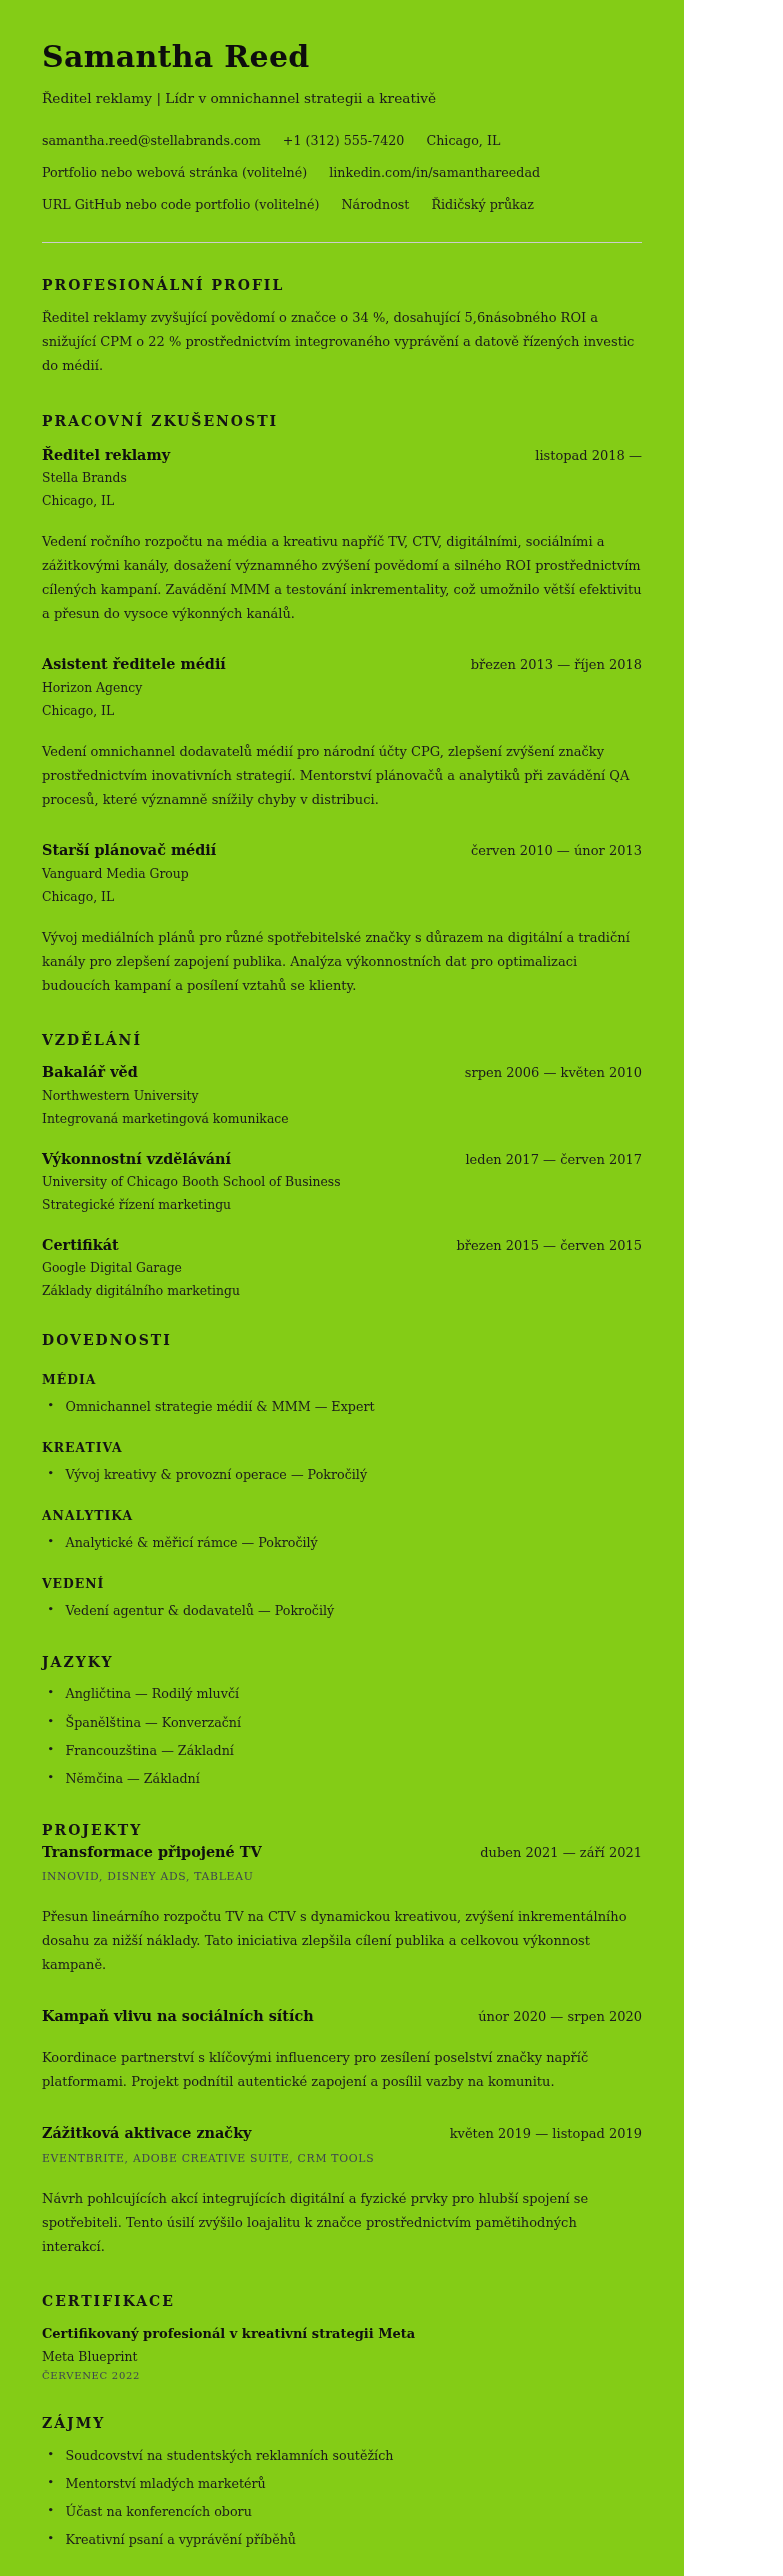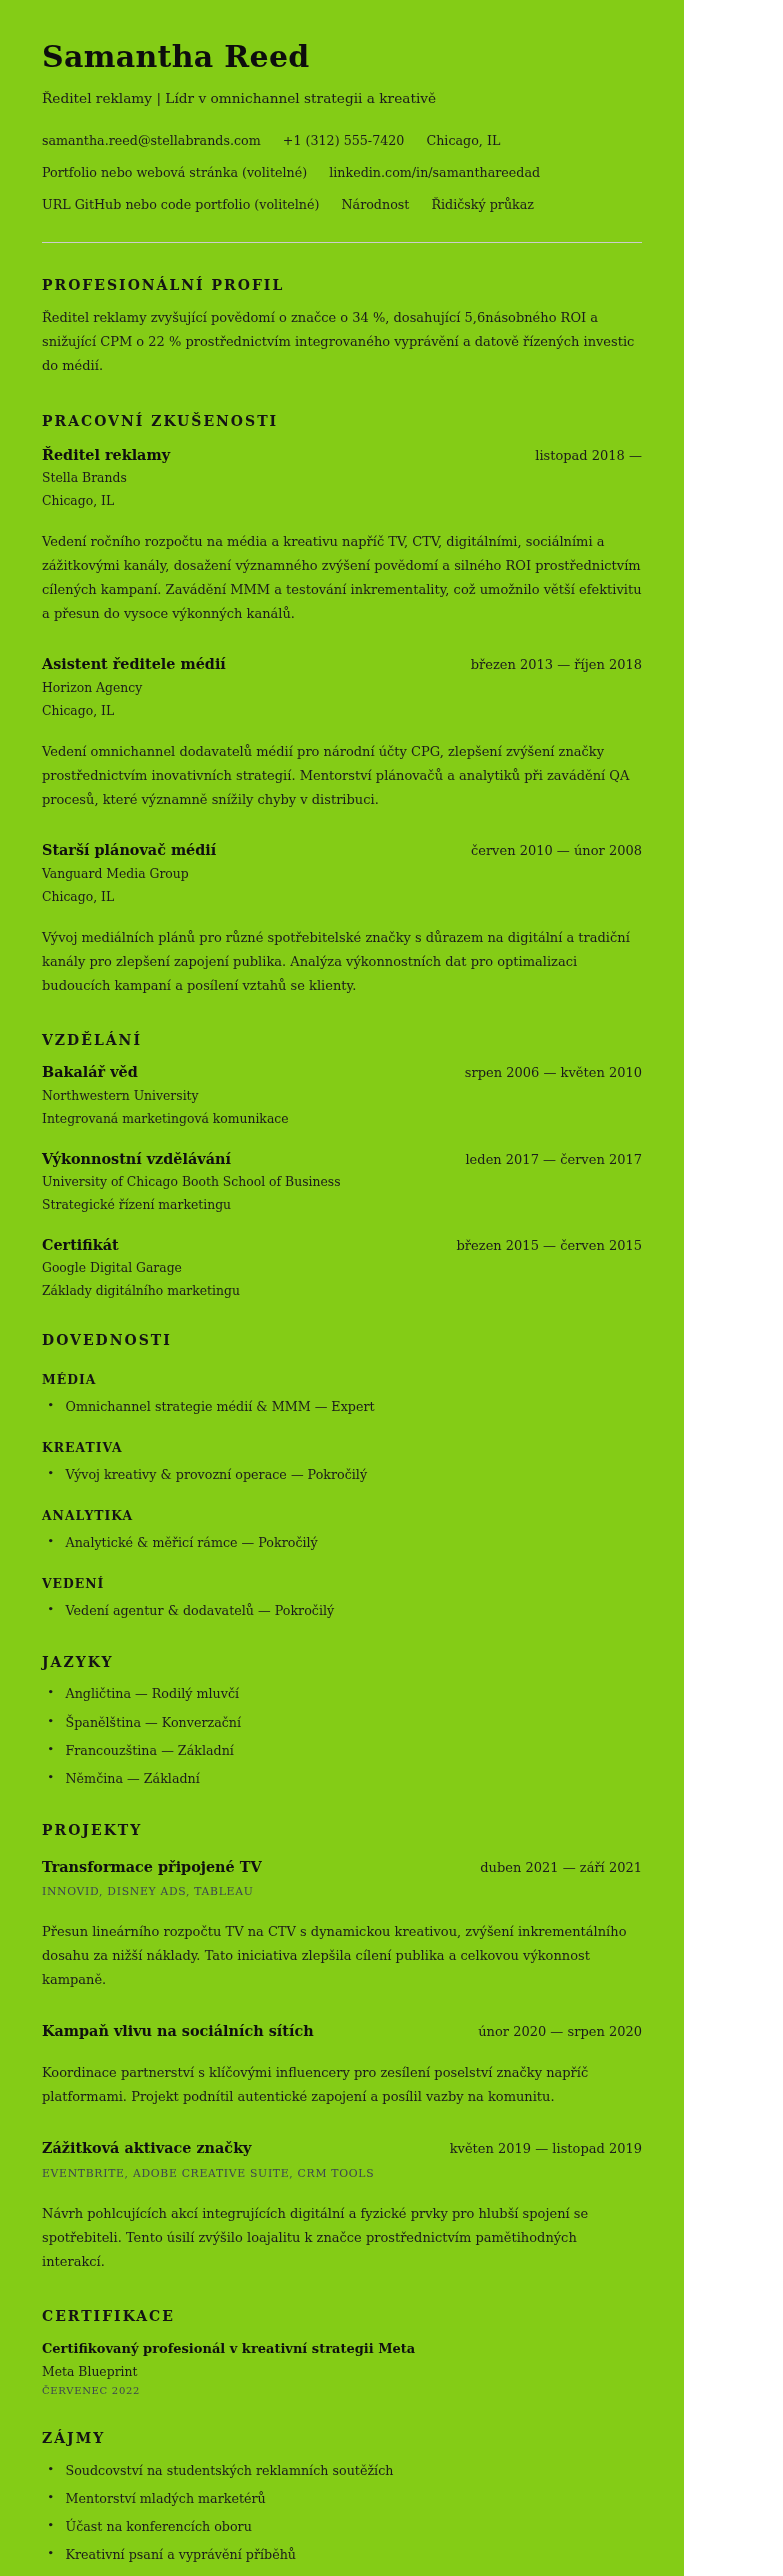--- a/index.html
+++ b/index.html
@@ -118,21 +118,21 @@
   ul.bullets li::before {
     content: "•";
     position: absolute;
     left: 5.2px;
     top: 0;
     font-size: 11.8px;
     color: #1b1b1b;
   }
 
   .project { margin-top: 30px; }
-  .project:first-of-type { margin-top: 20px; }
+  .project:first-of-type { margin-top: 5px; }
   .project-tools {
     margin-top: 10.4px;
     font-size: 10.8px;
     letter-spacing: 0.7px;
     text-transform: uppercase;
     color: #3d4451;
   }
 
   .cert { margin-top: 17px; }
   .cert-title {
@@ -205,21 +205,21 @@
         <span class="entry-dates">březen 2013 — říjen 2018</span>
       </div>
       <div class="entry-sub">Horizon Agency</div>
       <div class="entry-sub">Chicago, IL</div>
       <p class="entry-desc">Vedení omnichannel dodavatelů médií pro národní účty CPG, zlepšení zvýšení značky prostřednictvím inovativních strategií. Mentorství plánovačů a analytiků při zavádění QA procesů, které významně snížily chyby v distribuci.</p>
     </article>
 
     <article class="entry job">
       <div class="entry-head">
         <span class="entry-title">Starší plánovač médií</span>
-        <span class="entry-dates">červen 2010 — únor 2008</span>
+        <span class="entry-dates">červen 2010 — únor 2013</span>
       </div>
       <div class="entry-sub">Vanguard Media Group</div>
       <div class="entry-sub">Chicago, IL</div>
       <p class="entry-desc">Vývoj mediálních plánů pro různé spotřebitelské značky s důrazem na digitální a tradiční kanály pro zlepšení zapojení publika. Analýza výkonnostních dat pro optimalizaci budoucích kampaní a posílení vztahů se klienty.</p>
     </article>
   </section>
 
   <section>
     <h2 class="section-heading">Vzdělání</h2>
 

